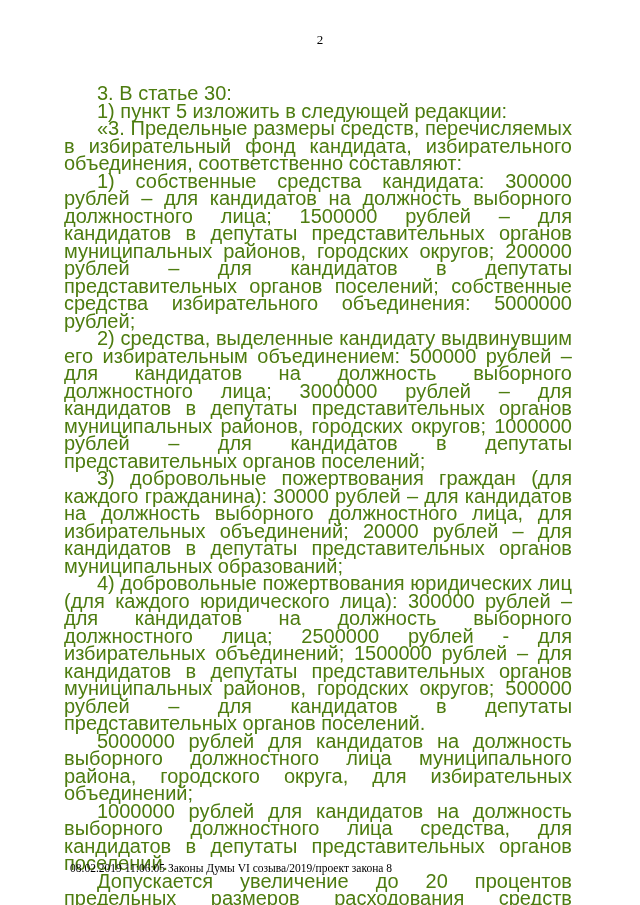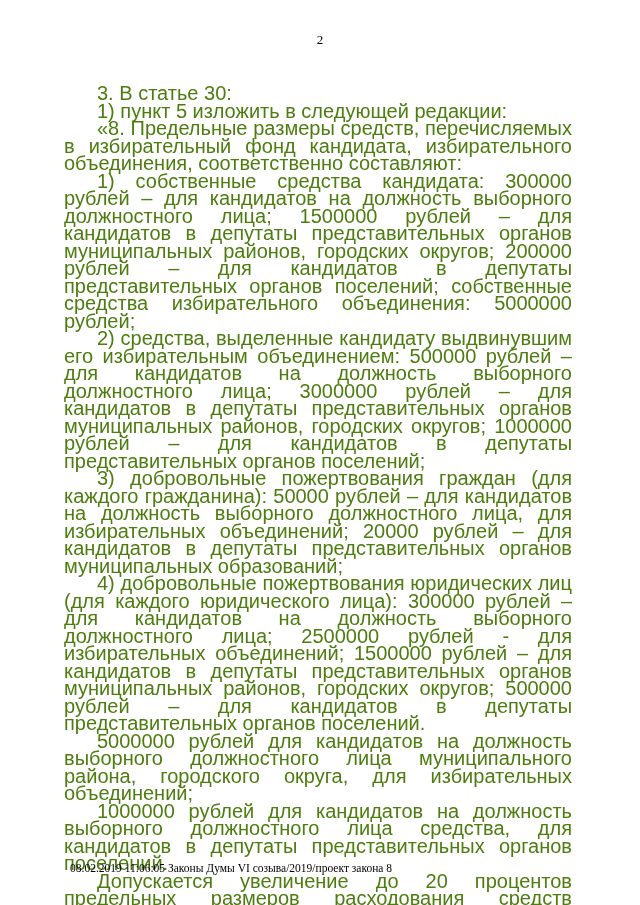--- a/index.html
+++ b/index.html
@@ -62,24 +62,24 @@
 </head>
 <body>
 
 <div class="page">
 
   <div class="page-number">2</div>
 
   <div class="doc-body">
     <p class="para">3. В статье 30:</p>
     <p class="para">1) пункт 5 изложить в следующей редакции:</p>
-    <p class="para">«8. Предельные размеры средств, перечисляемых в избирательный фонд кандидата, избирательного объединения, соответственно составляют:</p>
+    <p class="para">«3. Предельные размеры средств, перечисляемых в избирательный фонд кандидата, избирательного объединения, соответственно составляют:</p>
     <p class="para">1) собственные средства кандидата: 300000 рублей – для кандидатов на должность выборного должностного лица; 1500000 рублей – для кандидатов в депутаты представительных органов муниципальных районов, городских округов; 200000 рублей – для кандидатов в депутаты представительных органов поселений; собственные средства избирательного объединения: 5000000 рублей;</p>
     <p class="para">2) средства, выделенные кандидату выдвинувшим его избирательным объединением: 500000 рублей – для кандидатов на должность выборного должностного лица; 3000000 рублей – для кандидатов в депутаты представительных органов муниципальных районов, городских округов; 1000000 рублей – для кандидатов в депутаты представительных органов поселений;</p>
-    <p class="para">3) добровольные пожертвования граждан (для каждого гражданина): 50000 рублей – для кандидатов на должность выборного должностного лица, для избирательных объединений; 20000 рублей – для кандидатов в депутаты представительных органов муниципальных образований;</p>
+    <p class="para">3) добровольные пожертвования граждан (для каждого гражданина): 30000 рублей – для кандидатов на должность выборного должностного лица, для избирательных объединений; 20000 рублей – для кандидатов в депутаты представительных органов муниципальных образований;</p>
     <p class="para">4) добровольные пожертвования юридических лиц (для каждого юридического лица): 300000 рублей – для кандидатов на должность выборного должностного лица; 2500000 рублей - для избирательных объединений; 1500000 рублей – для кандидатов в депутаты представительных органов муниципальных районов, городских округов; 500000 рублей – для кандидатов в депутаты представительных органов поселений.</p>
     <p class="para">5000000 рублей для кандидатов на должность выборного должностного лица муниципального района, городского округа, для избирательных объединений;</p>
     <p class="para">1000000 рублей для кандидатов на должность выборного должностного лица средства, для кандидатов в депутаты представительных органов поселений.</p>
     <p class="para continued">Допускается увеличение до 20 процентов предельных размеров расходования средств избирательного фонда зарегистрированных кандидатов, включенных в избирательный бюллетень при повторном голосовании. Кандидат, выдвинутый</p>
   </div>
 
   <div class="doc-footer">08.02.2019 11:06:05 Законы Думы VI созыва/2019/проект закона 8</div>
 
 </div>
 

